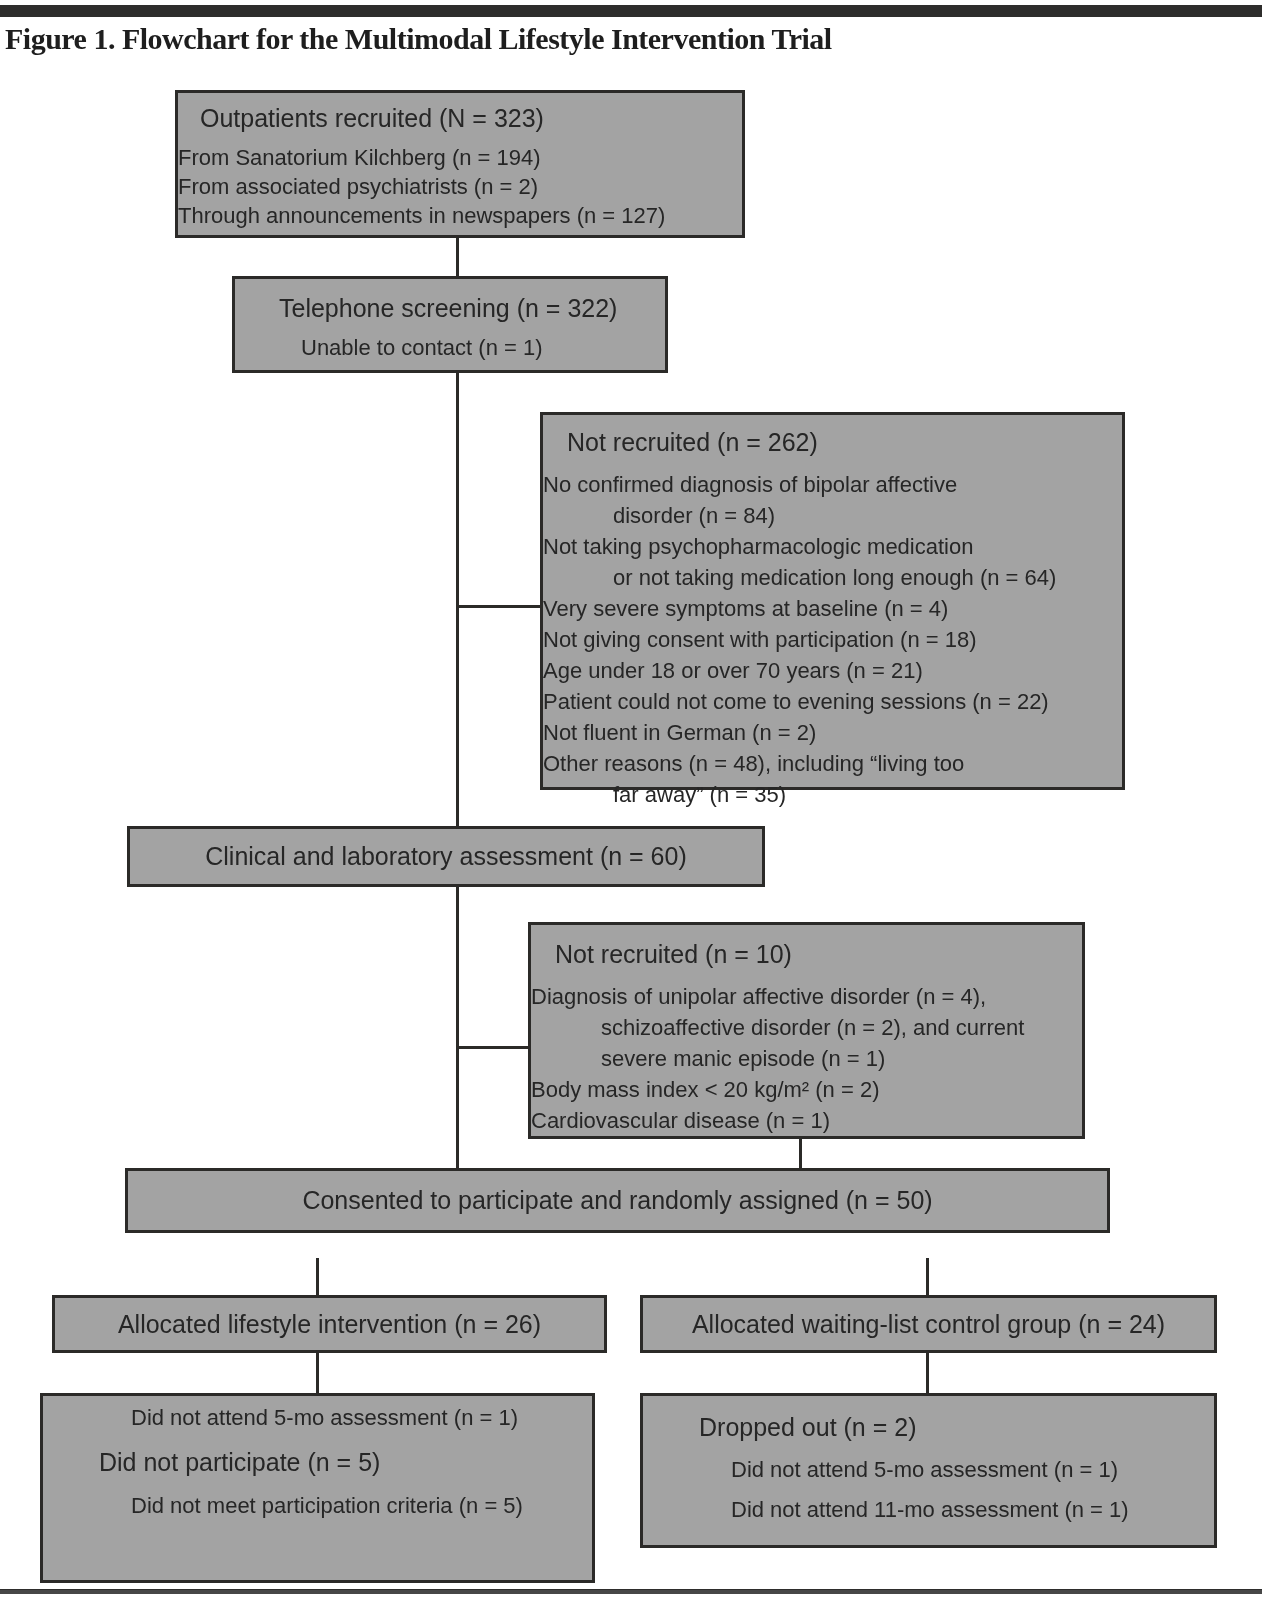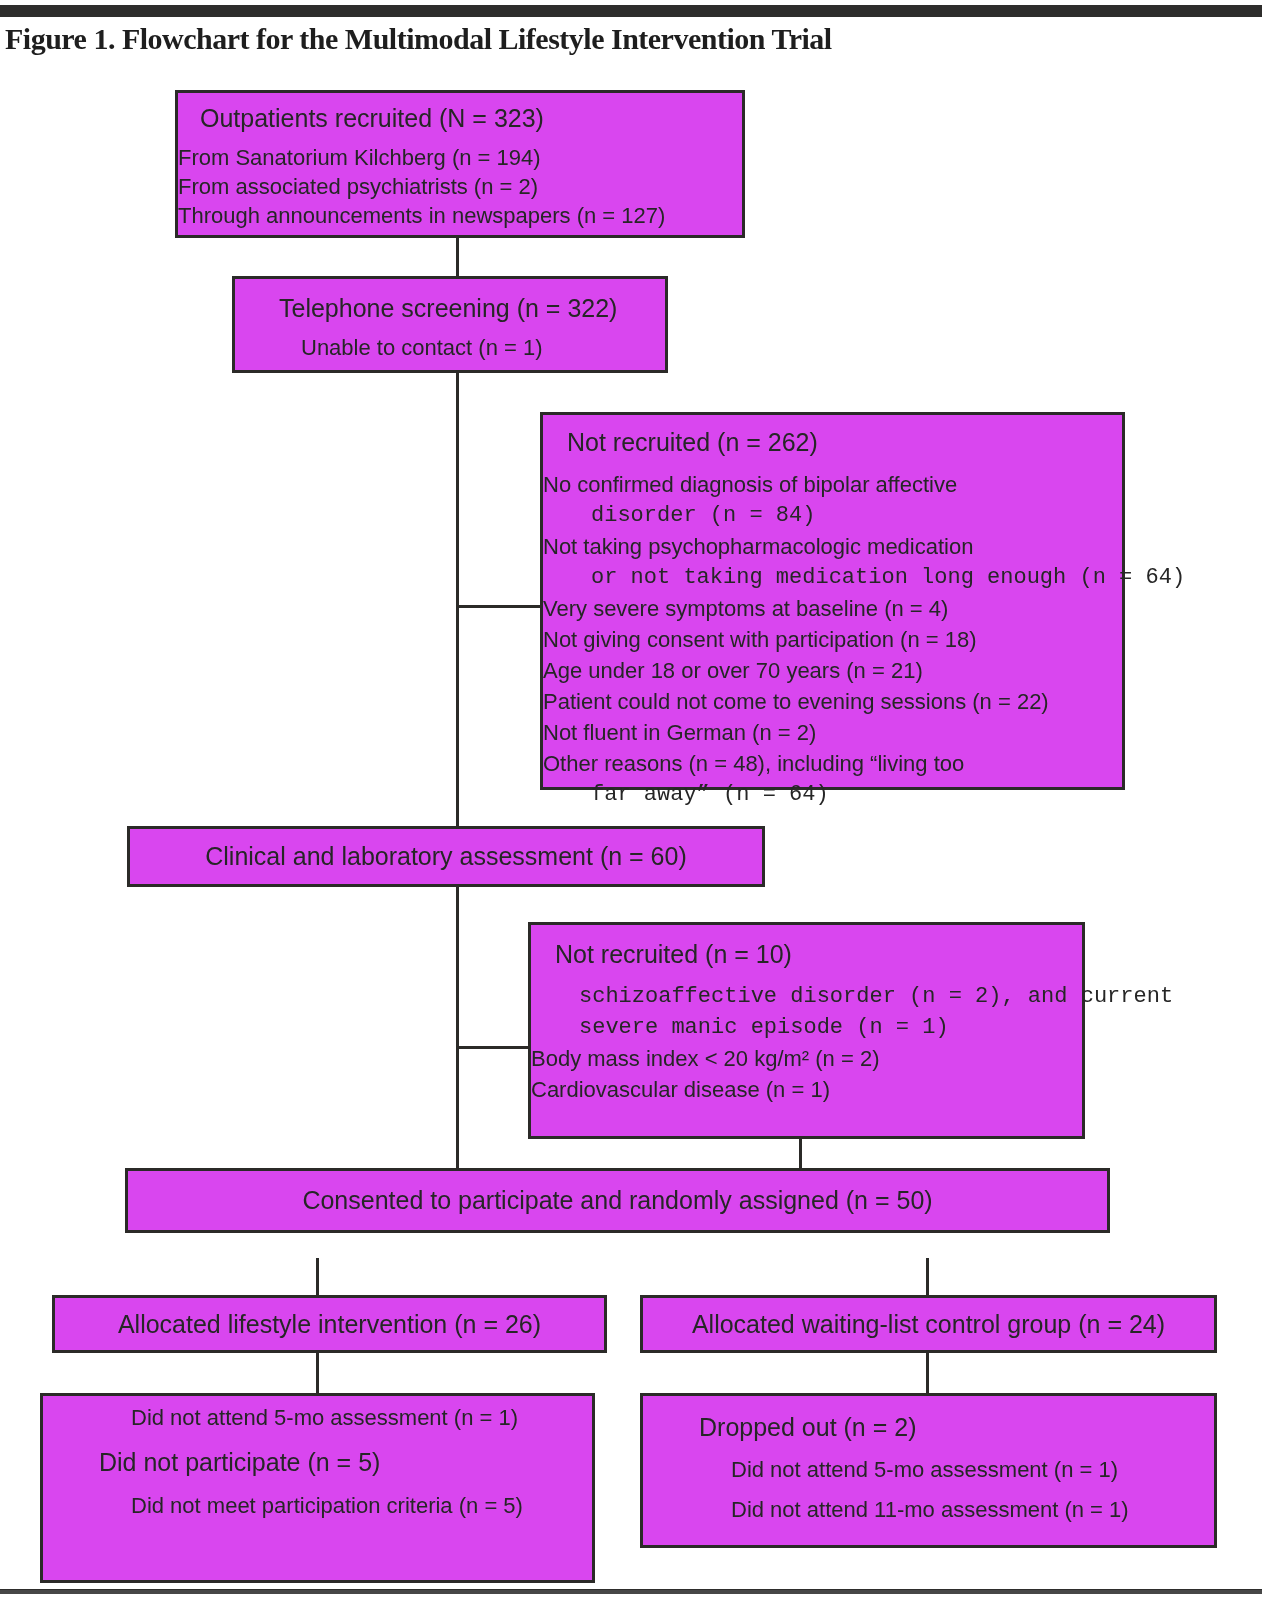--- a/index.html
+++ b/index.html
@@ -8,30 +8,30 @@
     font-family:"Liberation Sans", sans-serif; color:#262626; overflow:hidden;
   }
   .topbar { position:absolute; left:0; top:5px; width:1262px; height:12px; background:#2e2d2c; }
   .bottomrule { position:absolute; left:0; top:1589px; width:1262px; height:4px; background:#474747; border-top:1px solid #2e2d2c; }
   .fig-title {
     position:absolute; left:5px; top:22px; margin:0;
     font-family:"Liberation Serif", serif; font-weight:bold;
     font-size:30px; letter-spacing:-0.5px; color:#1e1e1e; white-space:nowrap;
   }
   .box {
-    position:absolute; background:#d946ef; border:3px solid #2b2a28;
+    position:absolute; background:#a3a3a3; border:3px solid #2b2a28;
     box-sizing:border-box; overflow:visible;
   }
   .box .heading { font-size:25px; line-height:33px; padding:10px 6px 6px 24px; white-space:nowrap; }
   .box.center { display:flex; align-items:center; justify-content:center; }
   .box.center .heading { padding:0; text-align:center; }
   .line  { font-size:22px; line-height:30px; white-space:nowrap; }
   .lvl0  { font-size:25px; line-height:36px; padding-left:24px; }
   .lvl1  { }
-  .lvl2  { padding-left:48px;font-family:Liberation Mono, monospace; }
+  .lvl2  { padding-left:70px; }
 
   #b1 .heading { padding:9px 6px 8px 22px; }
   #b1 .line { line-height:29px; }
   #b2 .heading { padding:13px 6px 8px 44px; }
   #b2 .lvl1 { padding-left:66px; }
   #b3 .heading { padding:11px 6px 10px 24px; }
   #b3 .line { line-height:31px; }
   #b5 .heading { padding:13px 6px 10px 24px; }
   #b5 .line { line-height:31px; }
   #b9 .heading, #b10 .heading { padding:15px 6px 6px 56px; }
@@ -85,31 +85,32 @@
         <div class="line lvl1">No confirmed diagnosis of bipolar affective</div>
         <div class="line lvl2">disorder (n = 84)</div>
         <div class="line lvl1">Not taking psychopharmacologic medication</div>
         <div class="line lvl2">or not taking medication long enough (n = 64)</div>
         <div class="line lvl1">Very severe symptoms at baseline (n = 4)</div>
         <div class="line lvl1">Not giving consent with participation (n = 18)</div>
         <div class="line lvl1">Age under 18 or over 70 years (n = 21)</div>
         <div class="line lvl1">Patient could not come to evening sessions (n = 22)</div>
         <div class="line lvl1">Not fluent in German (n = 2)</div>
         <div class="line lvl1">Other reasons (n = 48), including “living too</div>
-        <div class="line lvl2">far away” (n = 64)</div>
+        <div class="line lvl2">far away” (n = 35)</div>
       </div>
   </div>
 
   <div class="box center" id="b4" style="left:127px; top:826px; width:638px; height:61px;">
     <div class="heading">Clinical and laboratory assessment (n = 60)</div>
   </div>
 
   <div class="box" id="b5" style="left:528px; top:922px; width:557px; height:217px;">
     <div class="heading">Not recruited (n = 10)</div>
     <div class="lines">
+        <div class="line lvl1">Diagnosis of unipolar affective disorder (n = 4),</div>
         <div class="line lvl2">schizoaffective disorder (n = 2), and current</div>
         <div class="line lvl2">severe manic episode (n = 1)</div>
         <div class="line lvl1">Body mass index &lt; 20 kg/m² (n = 2)</div>
         <div class="line lvl1">Cardiovascular disease (n = 1)</div>
       </div>
   </div>
 
   <div class="box center" id="b6" style="left:125px; top:1168px; width:985px; height:65px;">
     <div class="heading">Consented to participate and randomly assigned (n = 50)</div>
   </div>

